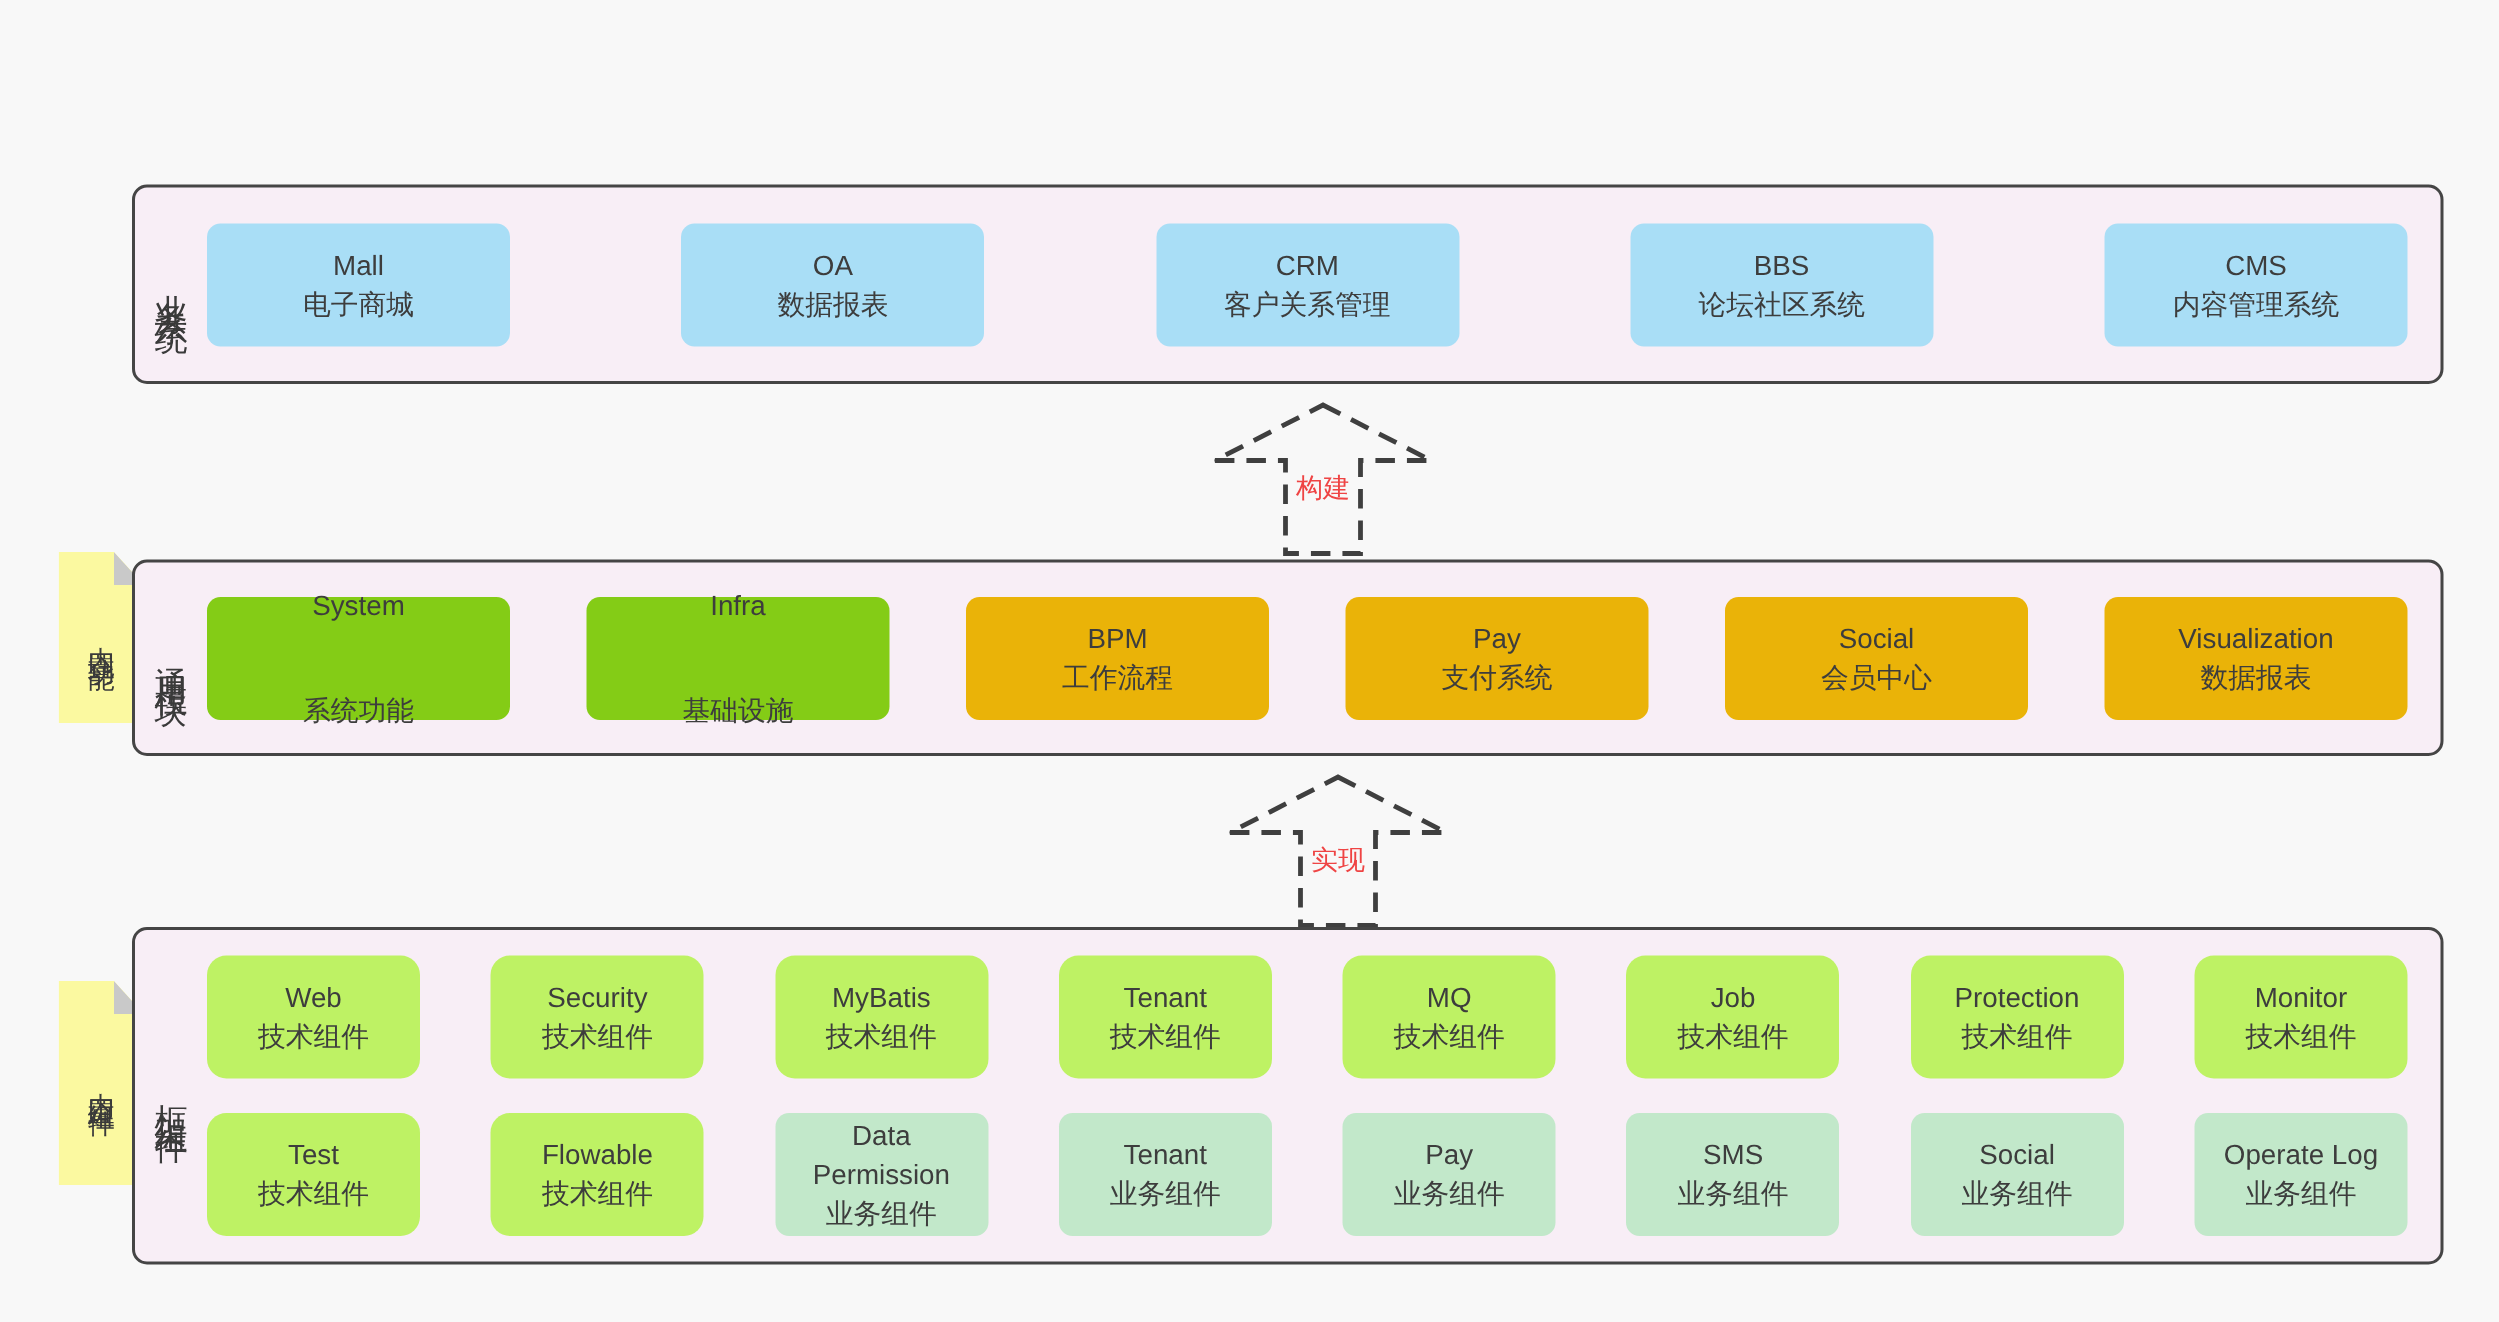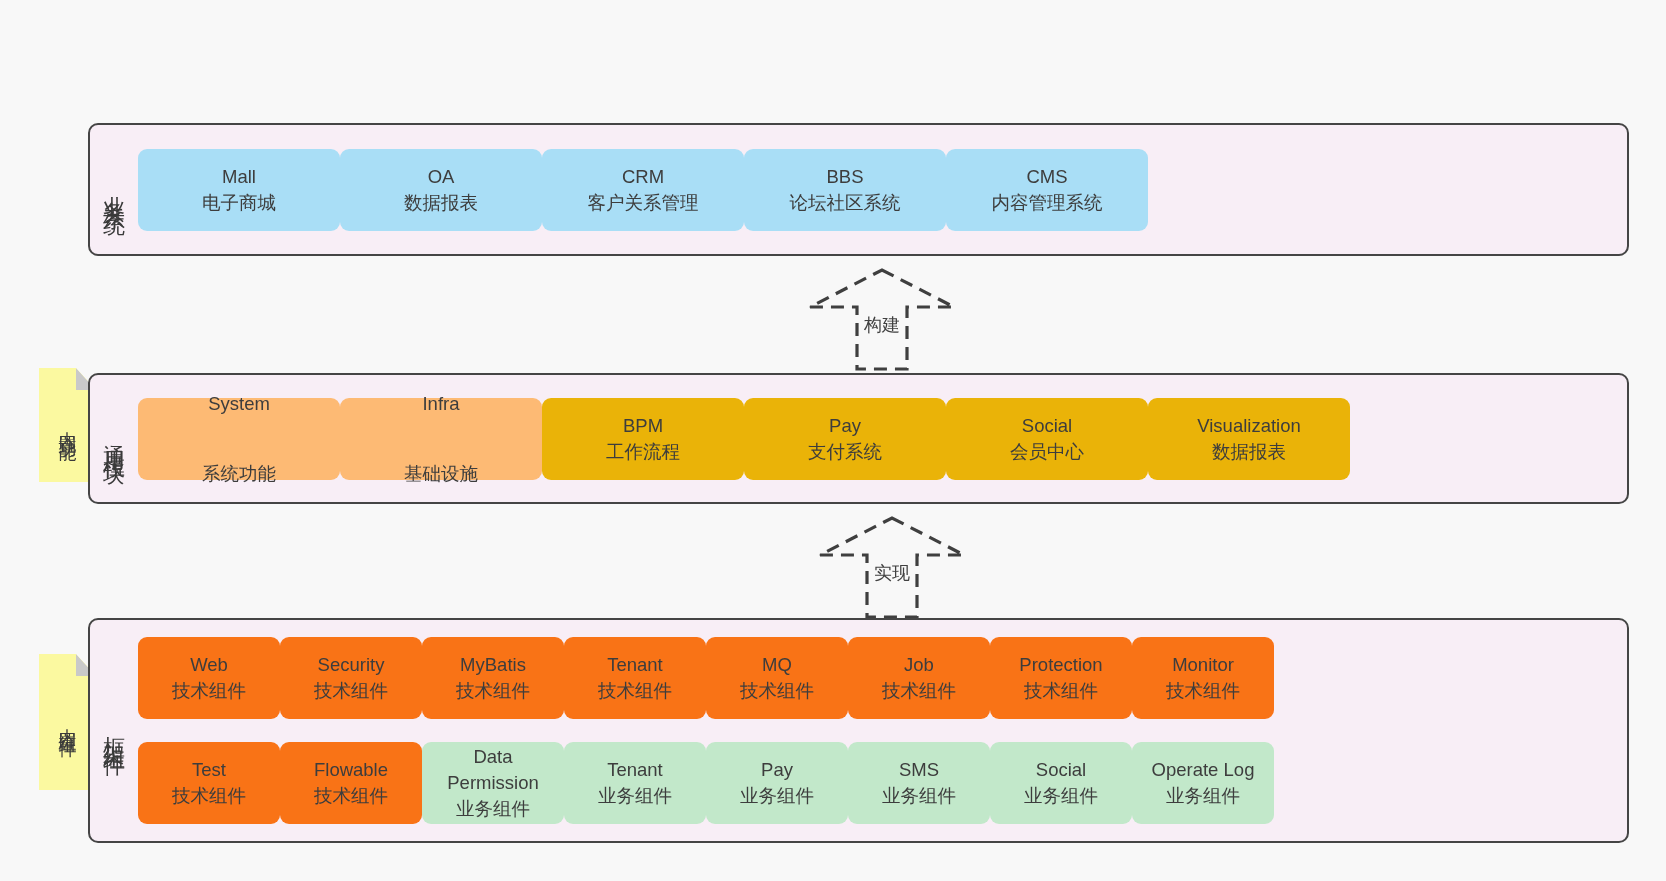--- a/index.html
+++ b/index.html
@@ -22,33 +22,33 @@
     width:48px; flex:0 0 48px; display:flex; align-items:center; justify-content:center;
   }
   .vtext {
     writing-mode:vertical-rl; text-orientation:upright;
     letter-spacing:6px; color:#3a3a3a; font-size:22px; line-height:1;
   }
   .band-rows {
     flex:1 1 auto; display:flex; flex-direction:column; justify-content:center;
     gap:23px; padding-right:22px;
   }
-  .band-row { display:flex; justify-content:flex-start; }
+  .band-row { display:flex; justify-content:space-between; }
 
   .box {
     height:82px; border-radius:9px; box-sizing:border-box;
     display:flex; flex-direction:column; align-items:center; justify-content:center;
     text-align:center; font-size:18.5px; line-height:26px; padding:0 4px;
   }
   .w-wide   { width:202px; flex:0 0 202px; }
   .w-narrow { width:142px; flex:0 0 142px; }
   .c-blue       { background:#a9def6; }
-  .c-red        { background:#fdba74;gap:44px; }
+  .c-red        { background:#84cc16;gap:44px; }
   .c-pink       { background:#eab308; }
-  .c-green      { background:#f97316; }
+  .c-green      { background:#bef264;border-radius:13px; }
   .c-lightgreen { background:#c2e8ca; }
 
   .sticky {
     position:absolute; left:39px; width:57px; background:#fbf9a0;
     display:flex; align-items:center; justify-content:center;
     clip-path:polygon(0 0, calc(100% - 20px) 0, 100% 22px, 100% 100%, 0 100%);
   }
   #sticky-modules    { top:368px; height:114px; }
   #sticky-components { top:654px; height:136px; }
   .fold {
@@ -56,21 +56,21 @@
     clip-path:polygon(0 0, 100% 100%, 0 100%);
   }
   .sticky .vtext { font-size:18px; letter-spacing:4px; }
 
   .arrow { position:absolute; width:150px; height:104px; }
   #arrow-build     { left:807px; top:267px; }
   #arrow-implement { left:817px; top:515px; }
   .arrow svg { display:block; width:150px; height:104px; }
   .arrow-label {
     position:absolute; left:50%; top:46px; transform:translateX(-50%);
-    background:#f8f8f8; padding:0 3px; font-size:18px; color:#404040; white-space:nowrap;
+    background:#f8f8f8; padding:0 3px; font-size:18px; color:#ef4444; white-space:nowrap;
   }
 </style>
 </head>
 <body>
 
 <div class="sticky" id="sticky-modules">
   <span class="fold"></span>
   <span class="vtext">内置功能</span>
 </div>
 <div class="sticky" id="sticky-components">

